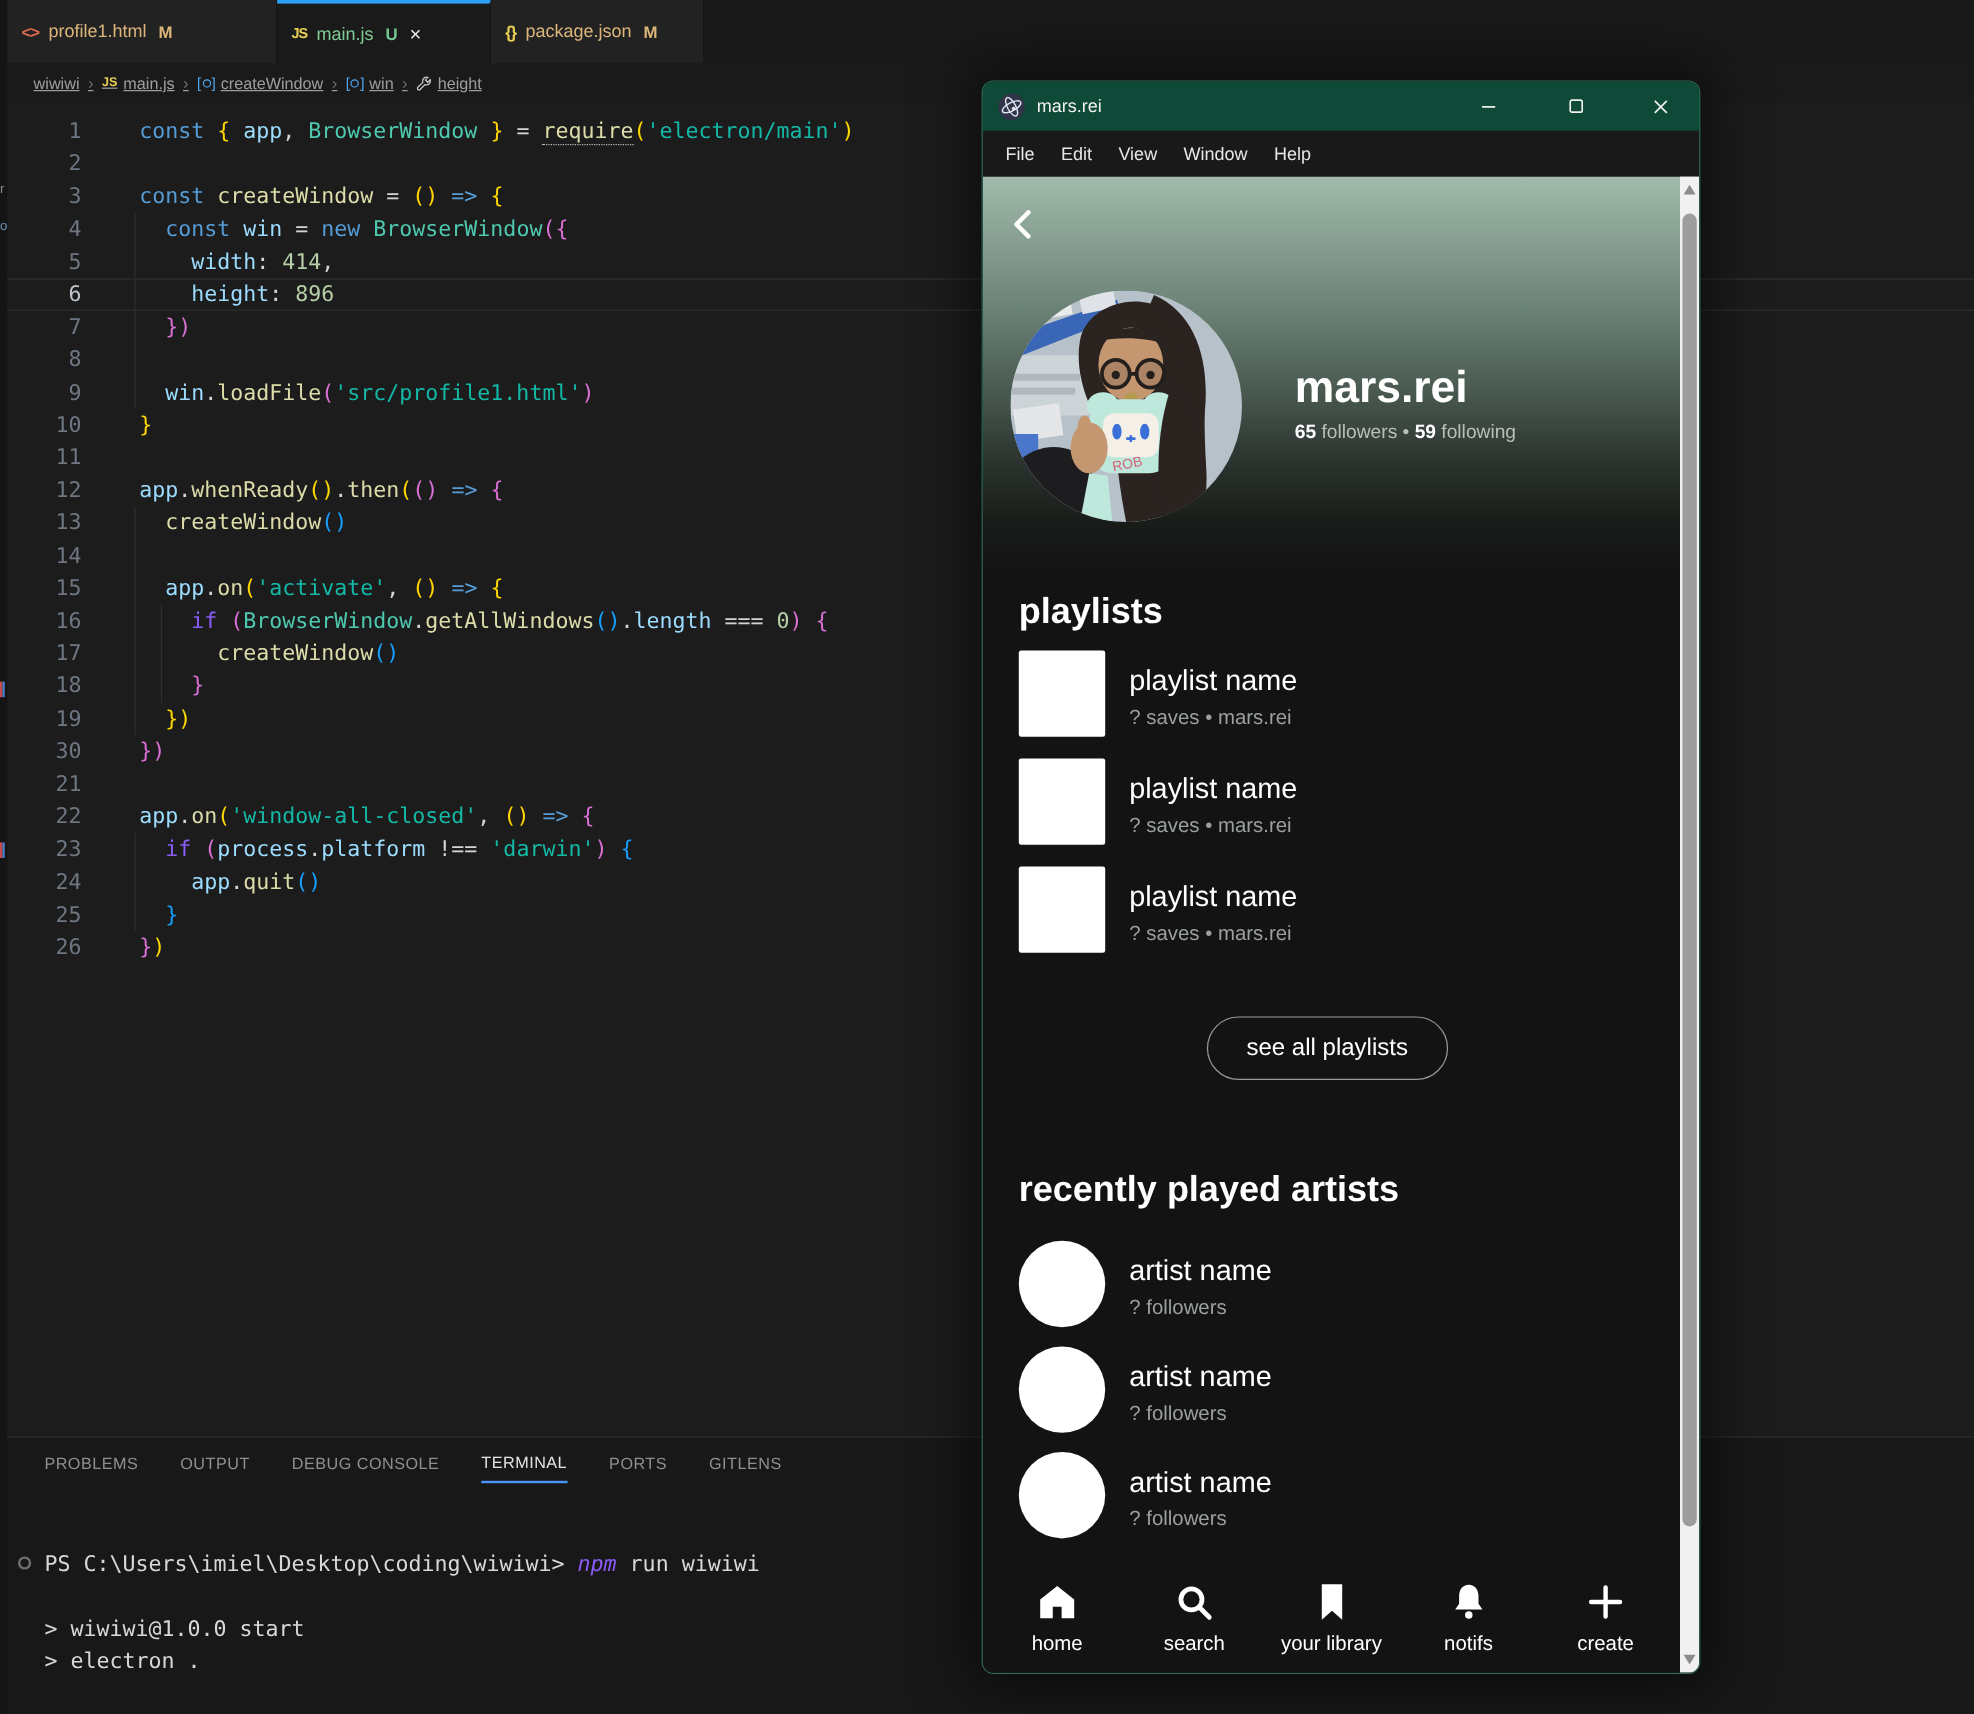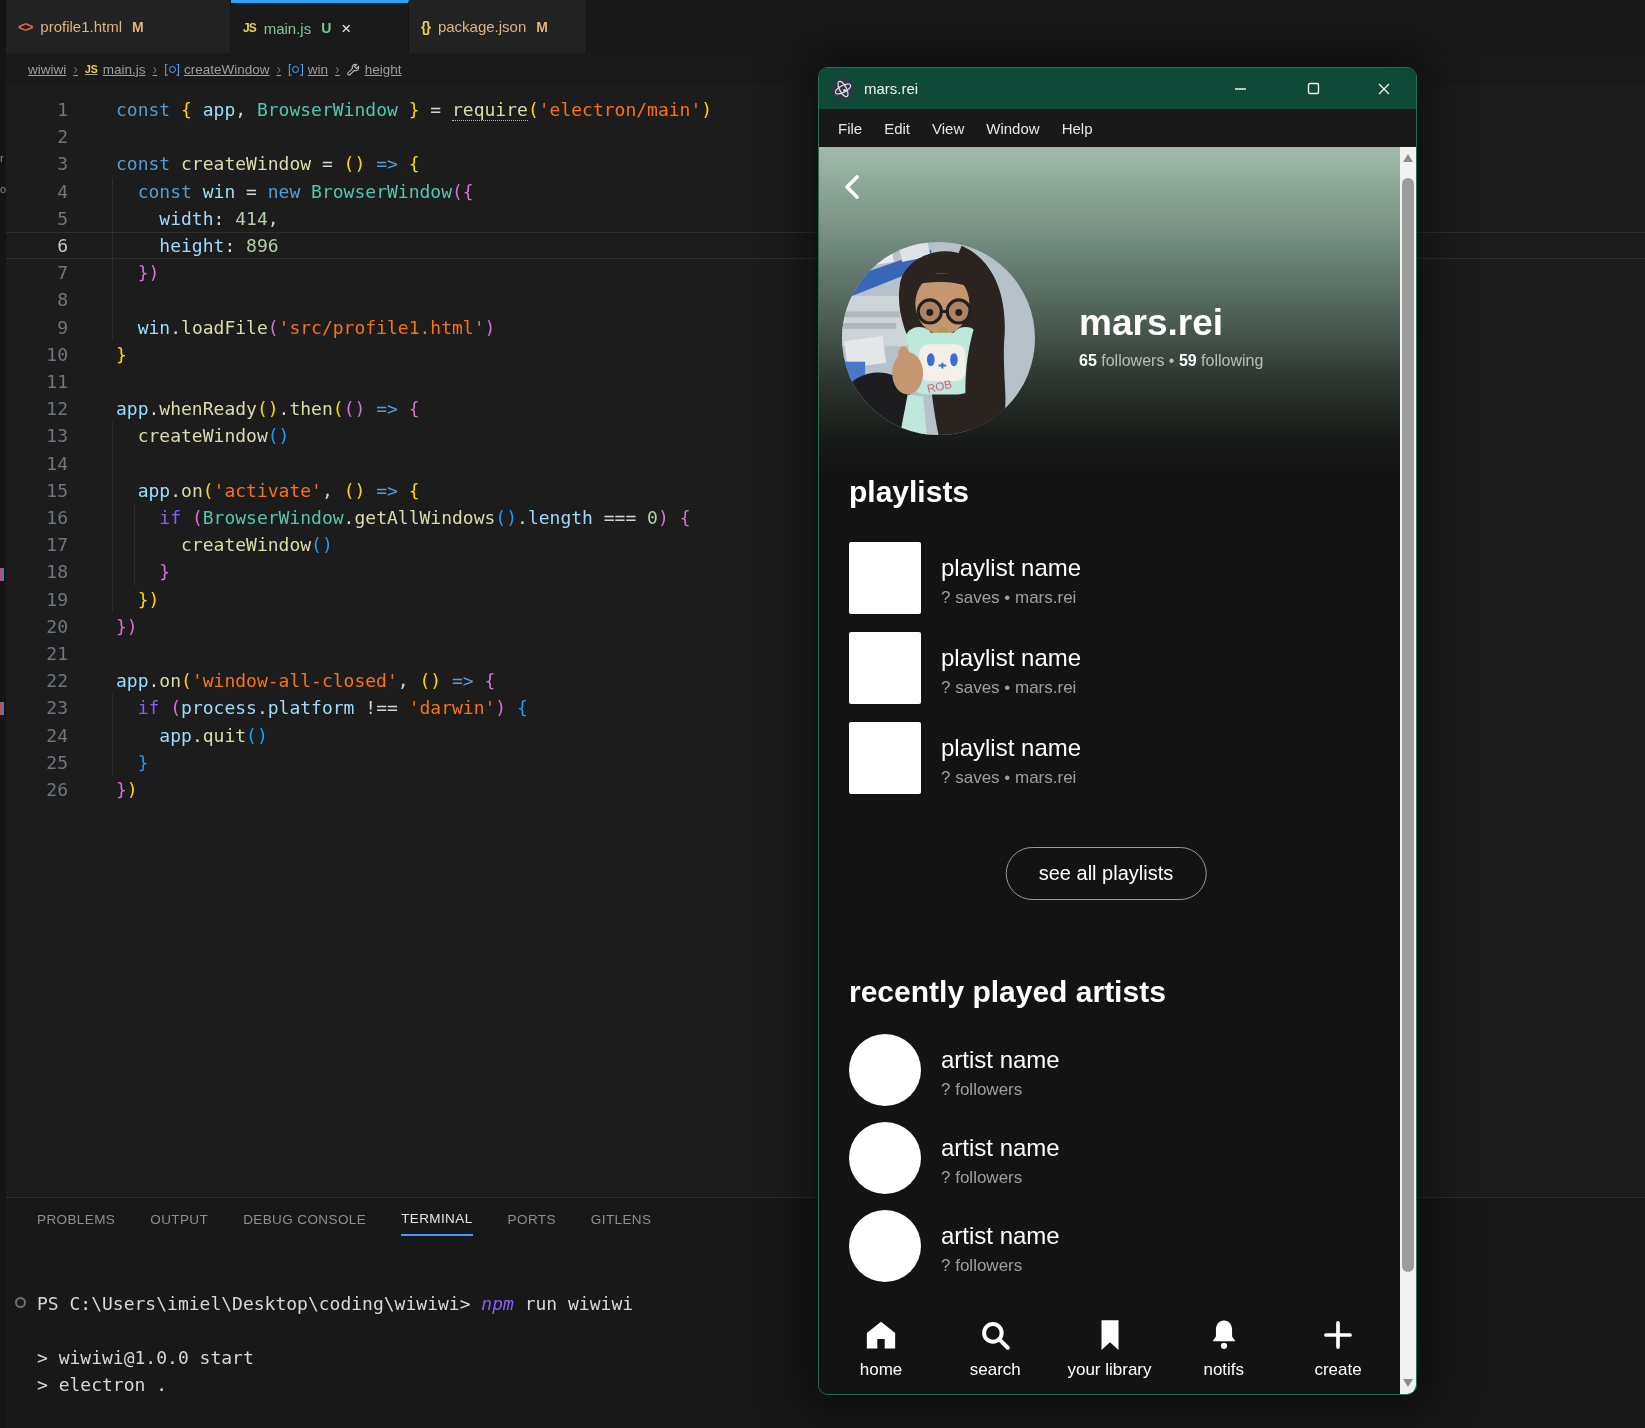--- a/index.html
+++ b/index.html
@@ -37,21 +37,21 @@
 
   .editor { position:absolute; left:6px; top:85px; width:1639px; height:1112px; background:#1c1c1c; }
   .cur-line-band { position:absolute; left:0; top:147px; width:100%; height:27px; border-top:1px solid #303030; border-bottom:1px solid #303030; }
   .indent-guide { position:absolute; width:1px; background:#2e2e2e; }
   .code { position:absolute; left:0; top:11px; font-family:"DejaVu Sans Mono",monospace; font-size:18px; line-height:27.2px; }
   .code-line { display:flex; white-space:pre; }
   .gutter { width:62px; text-align:right; color:#6e7681; flex:none; }
   .gutter.active { color:#c0c6cc; }
   .ltext { margin-left:48px; }
   .tk-kw{color:#569cd6}.tk-fn{color:#dcdcaa}.tk-var{color:#9cdcfe}.tk-cls{color:#4ec9b0}
-  .tk-str{color:#f97316}.tk-num{color:#b5cea8}.tk-txt{color:#d4d4d4}.tk-ctrl{color:#8b5cf6}
+  .tk-str{color:#14b8a6}.tk-num{color:#b5cea8}.tk-txt{color:#d4d4d4}.tk-ctrl{color:#8b5cf6}
   .tk-b1{color:#ffd700}.tk-b2{color:#da70d6}.tk-b3{color:#179fff}
   .tk-fnu{color:#dcdcaa; border-bottom:1.5px dotted #bdbdbd;}
 
   .panel { position:absolute; left:0; top:1197px; width:1645px; height:231px; background:#181818; border-top:1px solid #2f2f2f; }
   .panel-tabs { display:flex; gap:35px; padding-left:37px; height:46px; align-items:center; }
   .panel-tab { font-size:13.5px; letter-spacing:.4px; color:#8f8f8f; padding:4px 0 8px 0; cursor:pointer; }
   .panel-tab.active { color:#e3e3e3; border-bottom:2px solid #4894fe; }
   .terminal { position:absolute; left:37px; top:92px; font-family:"DejaVu Sans Mono",monospace; font-size:18px; line-height:27px; color:#d8d8d8; white-space:pre; }
   .t-cmd { color:#8b5cf6;font-style:italic; }
   .term-deco { position:absolute; left:15px; top:99px; width:11px; height:11px; border:2px solid #6f6f6f; border-radius:50%; }
@@ -182,21 +182,21 @@
           <div class="code-line"><span class="gutter">10</span><span class="ltext"><span class="tk-b1">}</span></span></div>
           <div class="code-line"><span class="gutter">11</span><span class="ltext"></span></div>
           <div class="code-line"><span class="gutter">12</span><span class="ltext"><span class="tk-var">app</span><span class="tk-txt">.</span><span class="tk-fn">whenReady</span><span class="tk-b1">()</span><span class="tk-txt">.</span><span class="tk-fn">then</span><span class="tk-b1">(</span><span class="tk-b2">()</span><span class="tk-txt"> </span><span class="tk-kw">=&gt;</span><span class="tk-txt"> </span><span class="tk-b2">{</span></span></div>
           <div class="code-line"><span class="gutter">13</span><span class="ltext"><span class="tk-txt">  </span><span class="tk-fn">createWindow</span><span class="tk-b3">()</span></span></div>
           <div class="code-line"><span class="gutter">14</span><span class="ltext"></span></div>
           <div class="code-line"><span class="gutter">15</span><span class="ltext"><span class="tk-txt">  </span><span class="tk-var">app</span><span class="tk-txt">.</span><span class="tk-fn">on</span><span class="tk-b1">(</span><span class="tk-str">'activate'</span><span class="tk-txt">, </span><span class="tk-b1">()</span><span class="tk-txt"> </span><span class="tk-kw">=&gt;</span><span class="tk-txt"> </span><span class="tk-b1">{</span></span></div>
           <div class="code-line"><span class="gutter">16</span><span class="ltext"><span class="tk-txt">    </span><span class="tk-ctrl">if </span><span class="tk-b2">(</span><span class="tk-cls">BrowserWindow</span><span class="tk-txt">.</span><span class="tk-fn">getAllWindows</span><span class="tk-b3">()</span><span class="tk-txt">.</span><span class="tk-var">length</span><span class="tk-txt"> === </span><span class="tk-num">0</span><span class="tk-b2">)</span><span class="tk-txt"> </span><span class="tk-b2">{</span></span></div>
           <div class="code-line"><span class="gutter">17</span><span class="ltext"><span class="tk-txt">      </span><span class="tk-fn">createWindow</span><span class="tk-b3">()</span></span></div>
           <div class="code-line"><span class="gutter">18</span><span class="ltext"><span class="tk-txt">    </span><span class="tk-b2">}</span></span></div>
           <div class="code-line"><span class="gutter">19</span><span class="ltext"><span class="tk-txt">  </span><span class="tk-b1">}</span><span class="tk-b1">)</span></span></div>
-          <div class="code-line"><span class="gutter">20</span><span class="ltext"><span class="tk-b2">}</span><span class="tk-b2">)</span></span></div>
+          <div class="code-line"><span class="gutter">30</span><span class="ltext"><span class="tk-b2">}</span><span class="tk-b2">)</span></span></div>
           <div class="code-line"><span class="gutter">21</span><span class="ltext"></span></div>
           <div class="code-line"><span class="gutter">22</span><span class="ltext"><span class="tk-var">app</span><span class="tk-txt">.</span><span class="tk-fn">on</span><span class="tk-b1">(</span><span class="tk-str">'window-all-closed'</span><span class="tk-txt">, </span><span class="tk-b1">()</span><span class="tk-txt"> </span><span class="tk-kw">=&gt;</span><span class="tk-txt"> </span><span class="tk-b2">{</span></span></div>
           <div class="code-line"><span class="gutter">23</span><span class="ltext"><span class="tk-txt">  </span><span class="tk-ctrl">if </span><span class="tk-b2">(</span><span class="tk-var">process</span><span class="tk-txt">.</span><span class="tk-var">platform</span><span class="tk-txt"> !== </span><span class="tk-str">'darwin'</span><span class="tk-b2">)</span><span class="tk-txt"> </span><span class="tk-b3">{</span></span></div>
           <div class="code-line"><span class="gutter">24</span><span class="ltext"><span class="tk-txt">    </span><span class="tk-var">app</span><span class="tk-txt">.</span><span class="tk-fn">quit</span><span class="tk-b3">()</span></span></div>
           <div class="code-line"><span class="gutter">25</span><span class="ltext"><span class="tk-txt">  </span><span class="tk-b3">}</span></span></div>
           <div class="code-line"><span class="gutter">26</span><span class="ltext"><span class="tk-b2">}</span><span class="tk-b1">)</span></span></div>
         </div>
     </div>
 
     <div class="panel">
@@ -292,21 +292,21 @@
           <path d="M34 79 L30 100 L44 100 L42 80 Z" fill="#bfe8dc"></path>
           <ellipse cx="34" cy="68" rx="8" ry="11" fill="#c49771"></ellipse>
           <ellipse cx="32" cy="59" rx="3" ry="5" fill="#c49771"></ellipse>
           <path d="M70 40 C84 56 88 80 82 100 L66 100 C62 78 64 56 70 40 Z" fill="#2a2320"></path>
         </svg>
       </div>
 
       <div class="prof-name">mars.rei</div>
       <div class="prof-stats"><b>65</b><span> followers</span><span> • </span><b>59</b><span> following</span></div>
 
-      <div class="sec-head" style="top:328px;">playlists</div>
+      <div class="sec-head" style="top:346px;">playlists</div>
       <div class="pl-list" id="pl-list">
           <div class="media-row">
             <div class="thumb-sq"></div>
             <div class="m-text">
               <div class="m-title">playlist name</div>
               <div class="m-meta">? saves • mars.rei</div>
             </div>
           </div>
           <div class="media-row">
             <div class="thumb-sq"></div>

